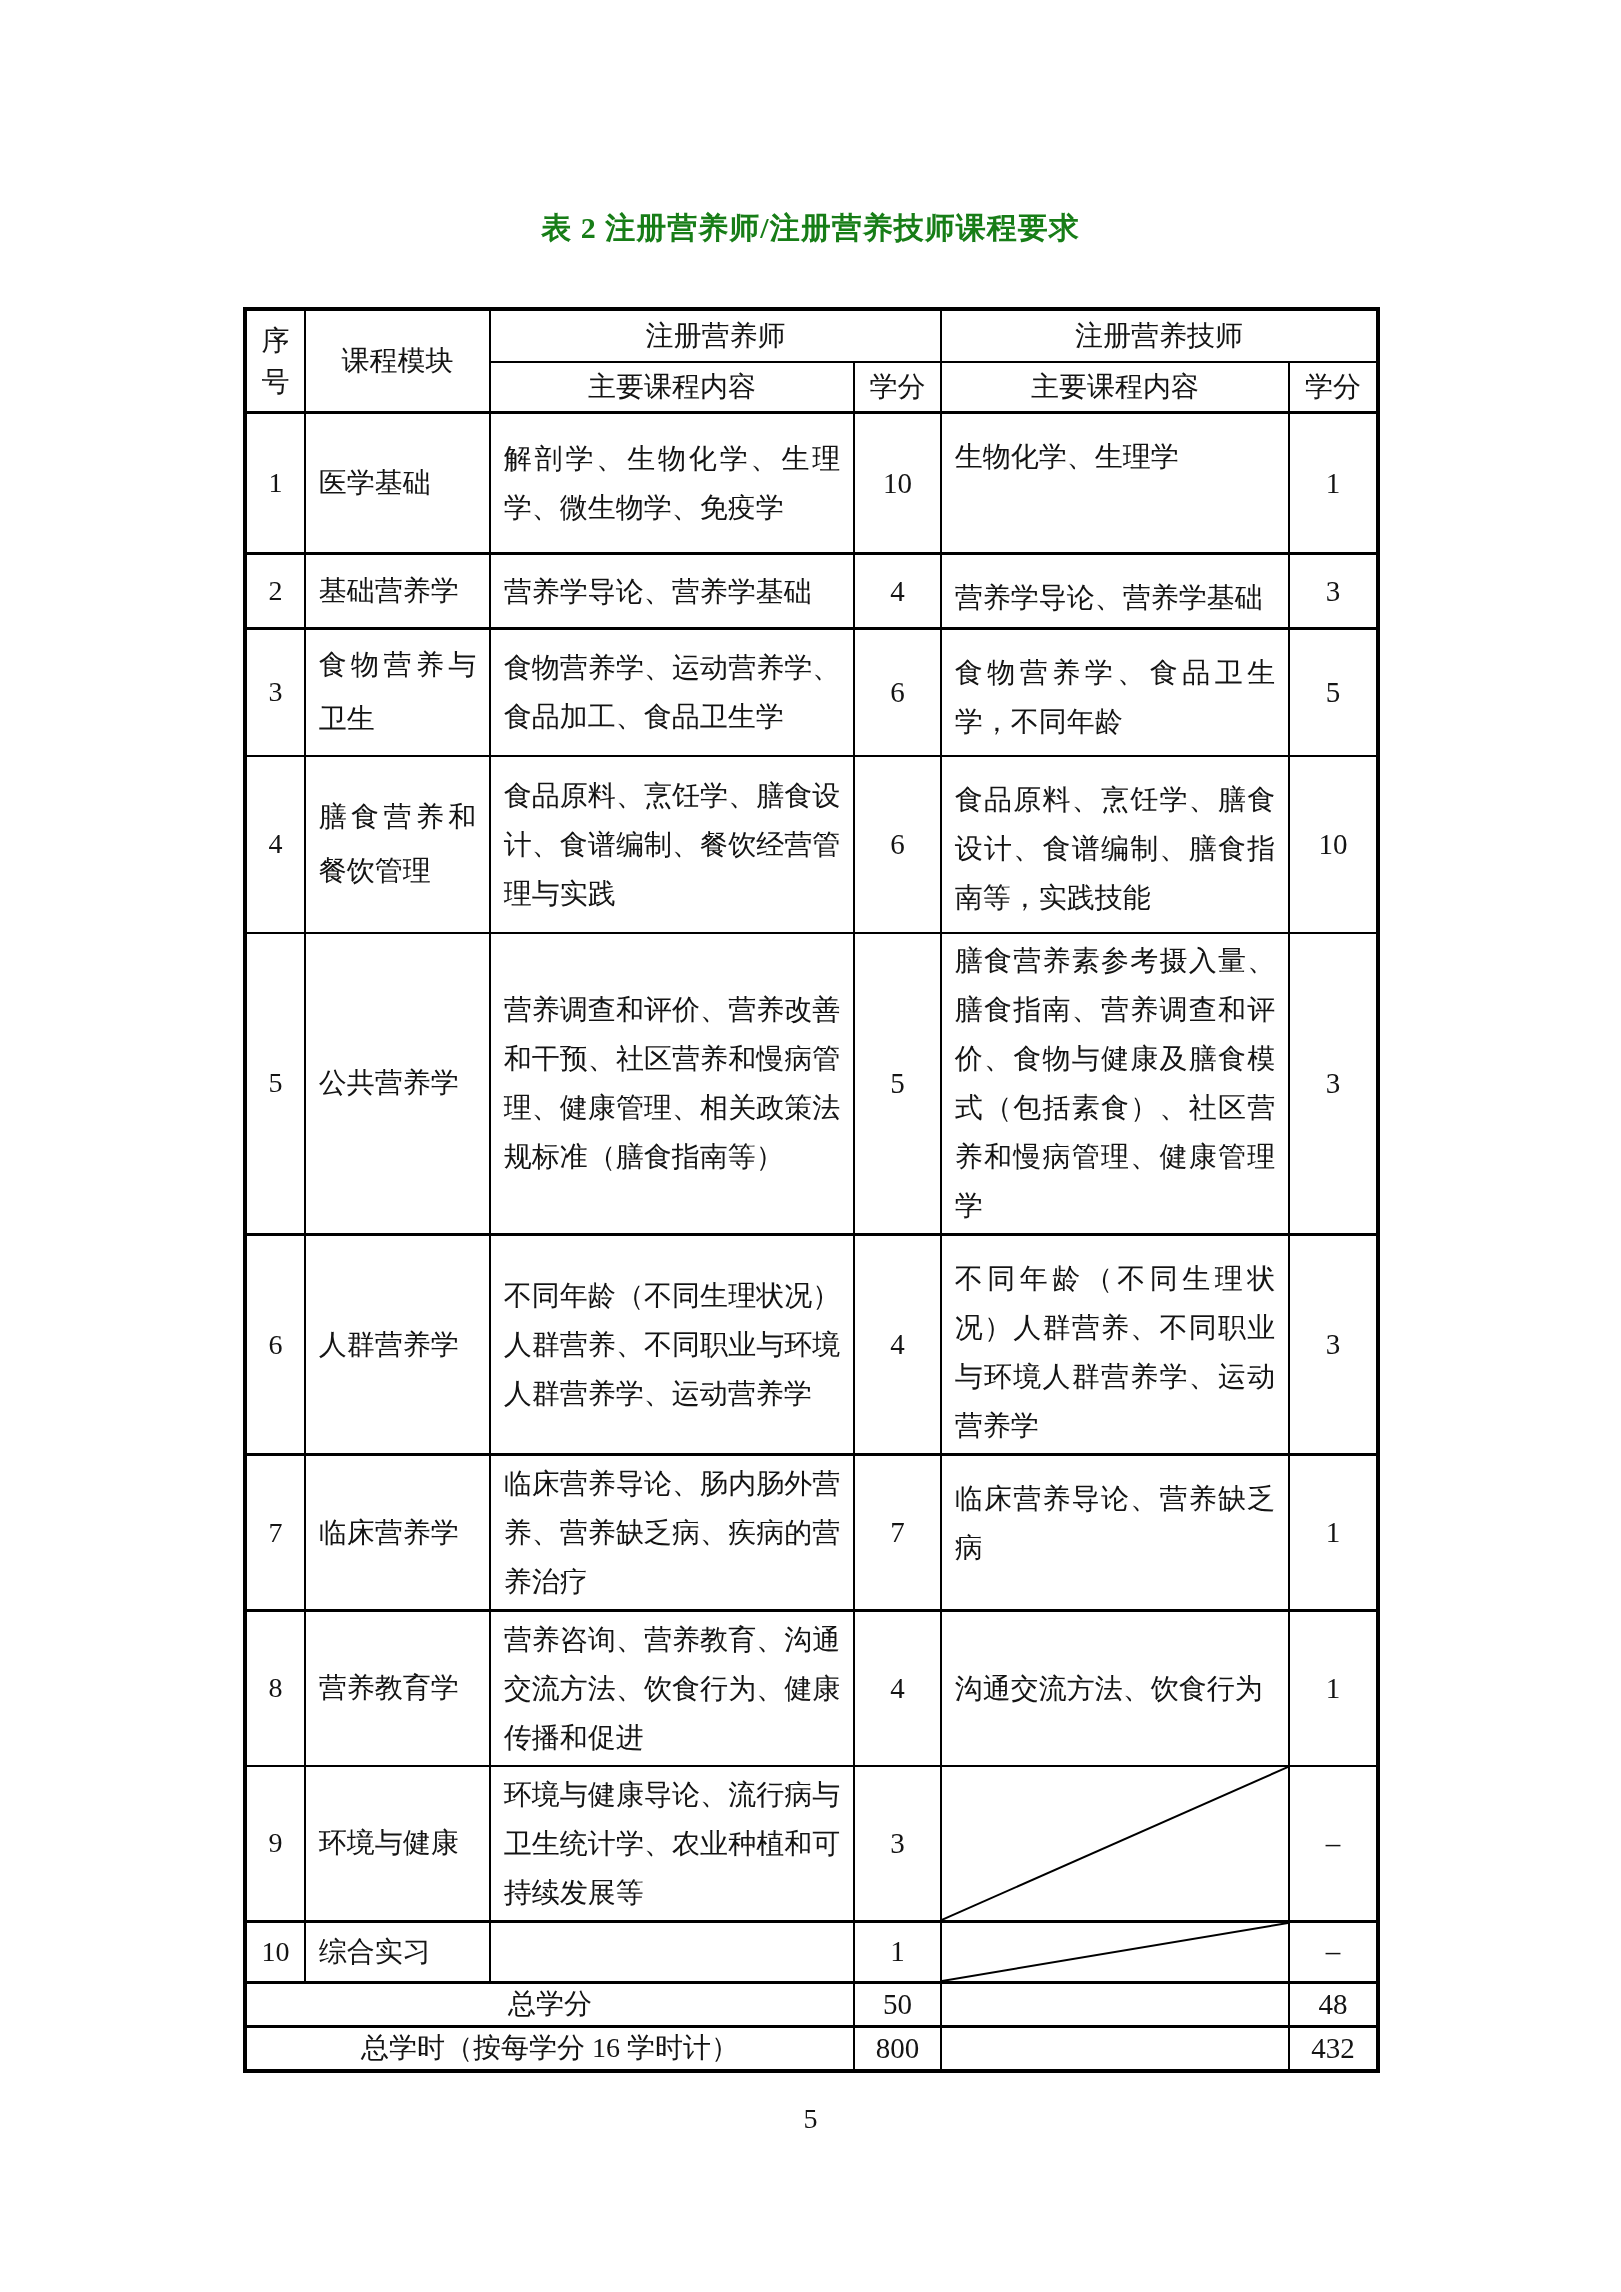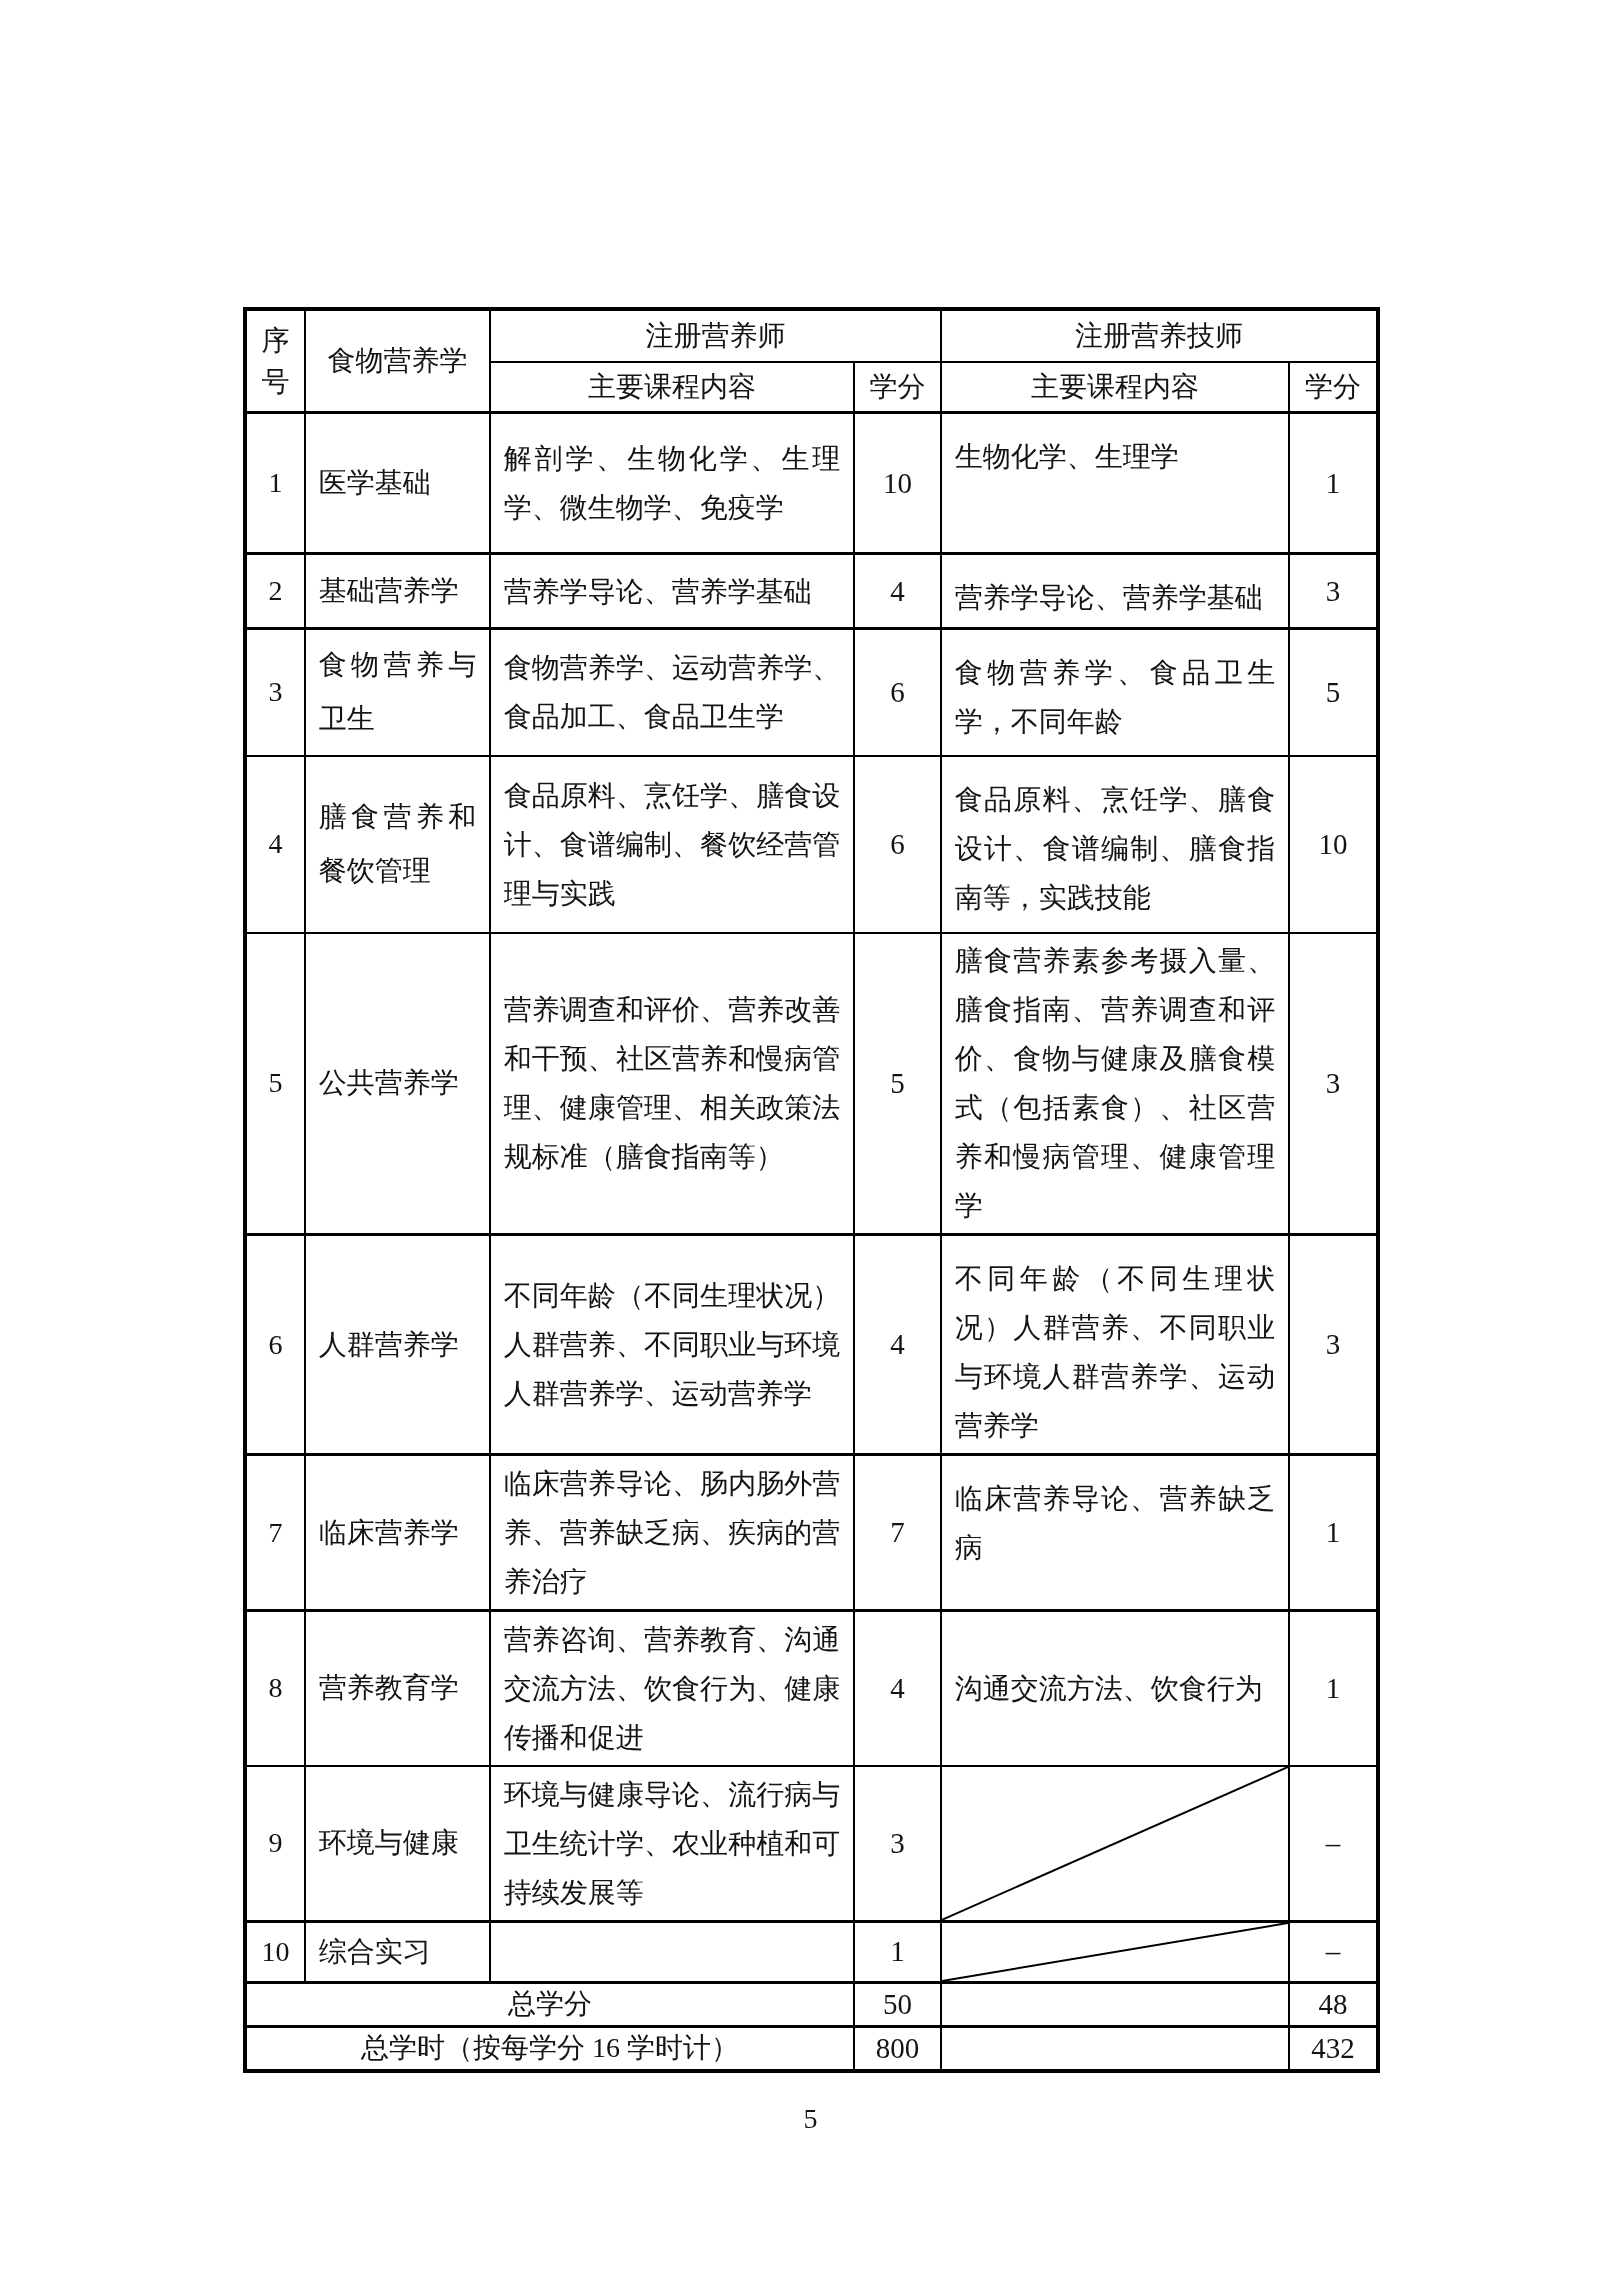--- a/index.html
+++ b/index.html
@@ -38,37 +38,38 @@
   .page-num {
     position:absolute; top:2103px; left:0; width:100%;
     text-align:center; font-size:28px;
   }
 </style>
 </head>
 <body>
 
 <div class="page">
 
+  <h1 class="doc-title" style="color: rgb(23, 125, 23);">表 2 注册营养师/注册营养技师课程要求</h1>
 
   <table class="course-table">
     <colgroup>
       <col style="width:60px">
         <col style="width:185px">
         <col style="width:364px">
       <col style="width:87px">
         <col style="width:348px">
         <col style="width:89px">
     </colgroup>
     <tbody>
 
       <tr style="height:44px">
         <td rowspan="2" class="c-seq">
             <div class="seqwrap">序号</div>
           </td>
-        <td rowspan="2" class="c-hdr">食物营养学</td>
+        <td rowspan="2" class="c-hdr">课程模块</td>
         <td colspan="2" class="c-hdr">注册营养师</td>
         <td colspan="2" class="c-hdr">注册营养技师</td>
       </tr>
       <tr style="height:42px">
         <td class="c-hdr">主要课程内容</td>
         <td class="c-hdr">学分</td>
         <td class="c-hdr">主要课程内容</td>
         <td class="c-hdr">学分</td>
       </tr>
 

